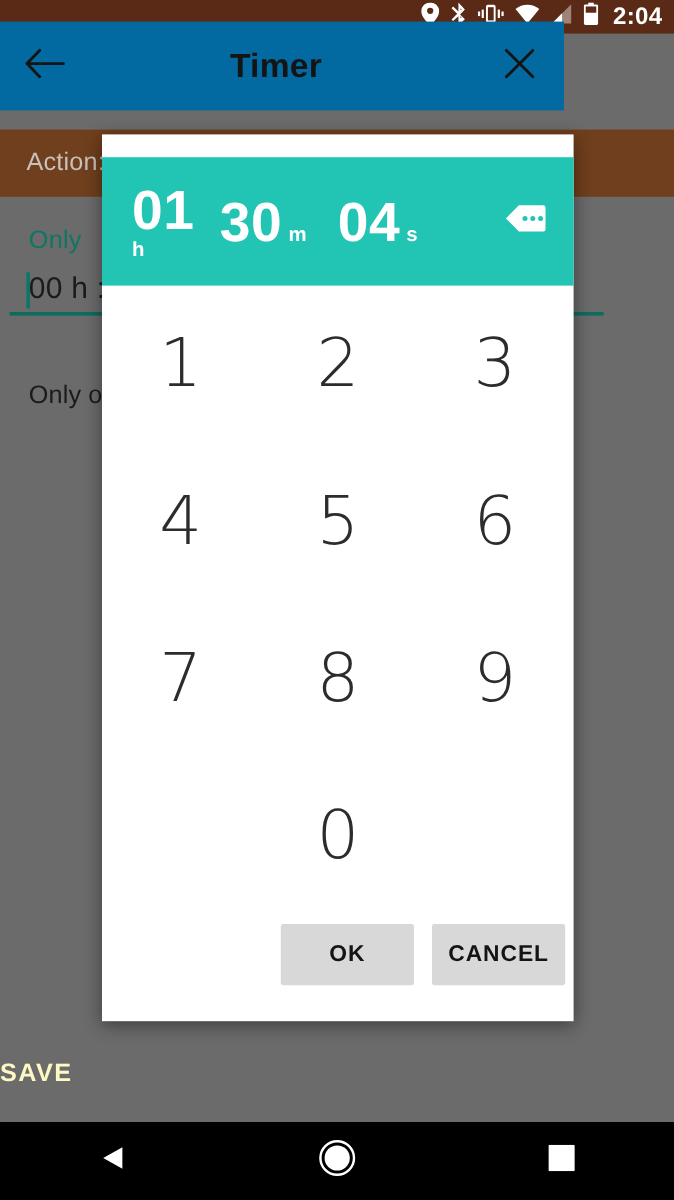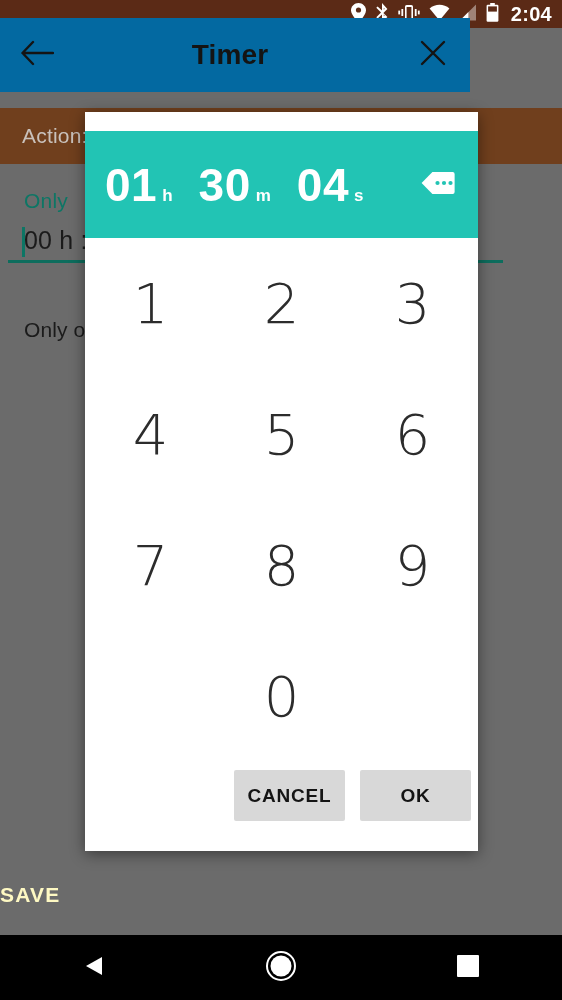--- a/index.html
+++ b/index.html
@@ -90,21 +90,21 @@
     display:flex; align-items:center;
   }
   .time-group { display:flex; align-items:baseline; }
   .time-number {
     color:#ffffff; font-size:46px; font-weight:bold; letter-spacing:0.5px;
     line-height:1;
   }
   .time-unit {
     color:#ffffff; font-size:17px; font-weight:bold; margin-left:5px;
   }
-  #time-hours-group { margin-left:20px; }
+  #time-hours-group { margin-left:20px;flex-direction:column; }
   #time-minutes-group { margin-left:26px; }
   #time-seconds-group { margin-left:26px; }
   #backspace-button {
     margin-left:auto; margin-right:20px;
     width:40px; height:28px; display:flex; align-items:center; justify-content:center;
   }
 
   #keypad {
     position:absolute; left:0; top:126px; width:393px; height:525px;
     display:grid;
@@ -264,22 +264,22 @@
       <div class="key">6</div>
       <div class="key">7</div>
       <div class="key">8</div>
       <div class="key">9</div>
       <div class="key blank"></div>
       <div class="key">0</div>
       <div class="key blank"></div>
     </div>
 
     <div id="dialog-actions">
+      <button class="dlg-btn" id="ok-button">OK</button>
       <button class="dlg-btn" id="cancel-button">CANCEL</button>
-      <button class="dlg-btn" id="ok-button">OK</button>
     </div>
   </div>
 
   <div id="nav-bar">
     <div class="nav-key">
       <span>
         <svg width="24" height="24" viewBox="0 0 24 24">
             <path d="M20 3 4 12l16 9V3z" fill="#ffffff"></path>
           </svg>
       </span>

